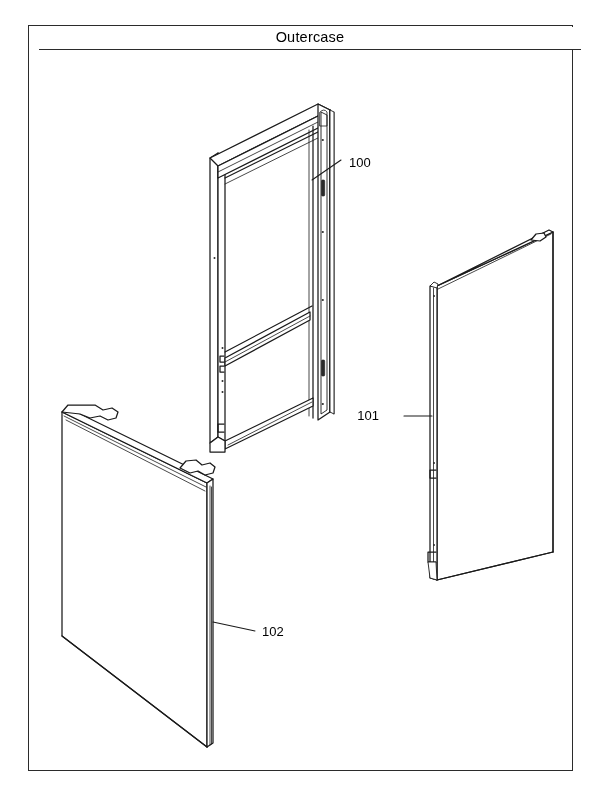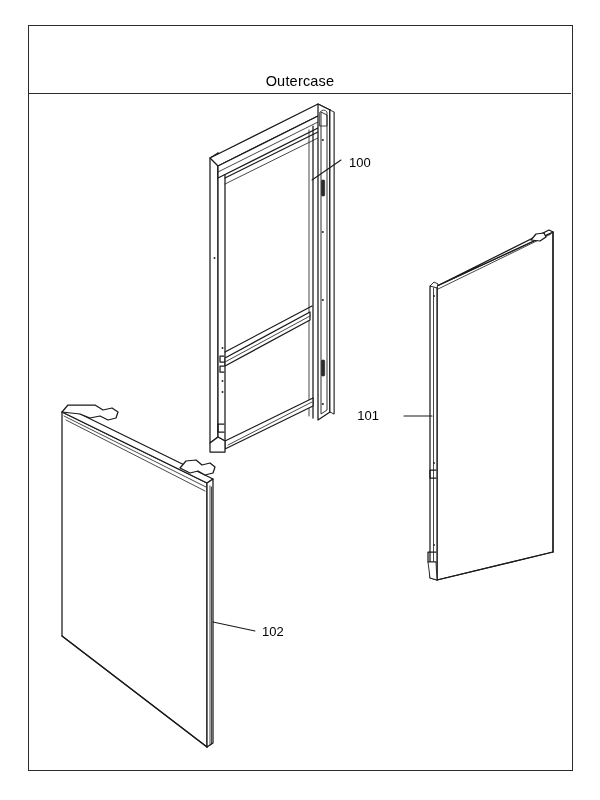--- a/index.html
+++ b/index.html
@@ -23,31 +23,30 @@
     left: 28px;
     top: 25px;
     width: 545px;
     height: 746px;
     border: 1.5px solid #2b2b2b;
     box-sizing: border-box;
     background: #ffffff;
   }
   #title-bar {
     position: absolute;
-    left: 29px;
+    left: 39px;
     top: 26.5px;
     width: 542px;
     height: 23px;
     border-bottom: 1.5px solid #2b2b2b;
     box-sizing: border-box;
     display: flex;
     align-items: center;
     justify-content: center;
     background: #ffffff;
-    margin-top: 44px;
   }
   #title-text {
     font-size: 14.5px;
     color: #000000;
     letter-spacing: 0.2px;
     line-height: 1;
   }
   #drawing {
     position: absolute;
     left: 0;

